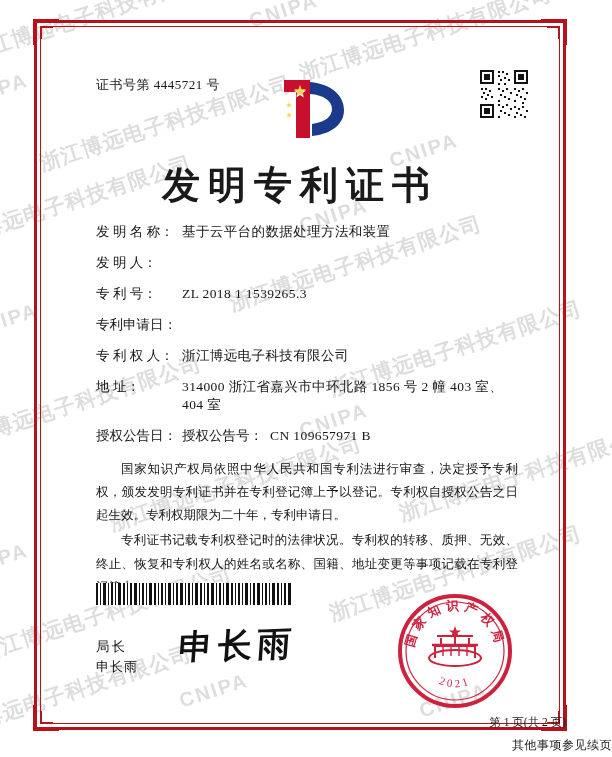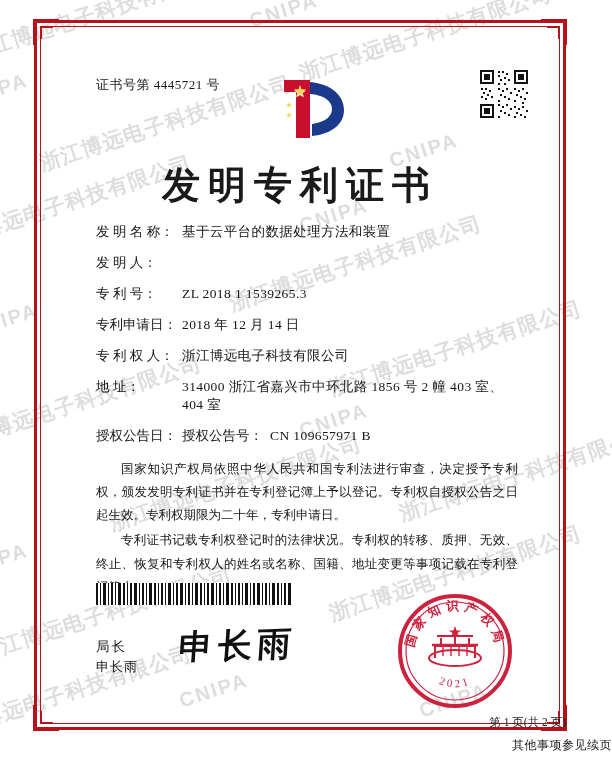--- a/index.html
+++ b/index.html
@@ -385,21 +385,20 @@
       </div>
       <div class="frow">
         <div class="flabel">发 明 人：</div>
       </div>
       <div class="frow">
         <div class="flabel">专 利 号：</div>
         <div class="fvalue">ZL 2018 1 1539265.3</div>
       </div>
       <div class="frow">
         <div class="flabel">专利申请日：</div>
-        <div class="fvalue">2018 年 12 月 14 日</div>
       </div>
       <div class="frow">
         <div class="flabel">专 利 权 人：</div>
         <div class="fvalue">浙江博远电子科技有限公司</div>
       </div>
       <div class="frow">
         <div class="flabel">地        址：</div>
         <div class="fvalue">314000 浙江省嘉兴市中环北路 1856 号 2 幢 403 室、404 室</div>
       </div>
       <div class="frow dual">

